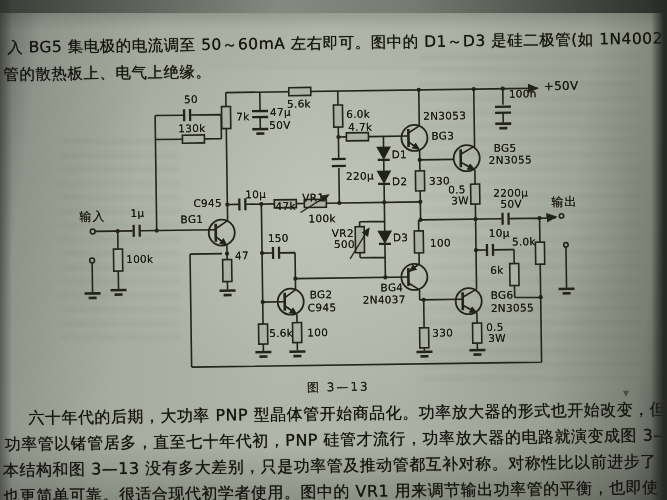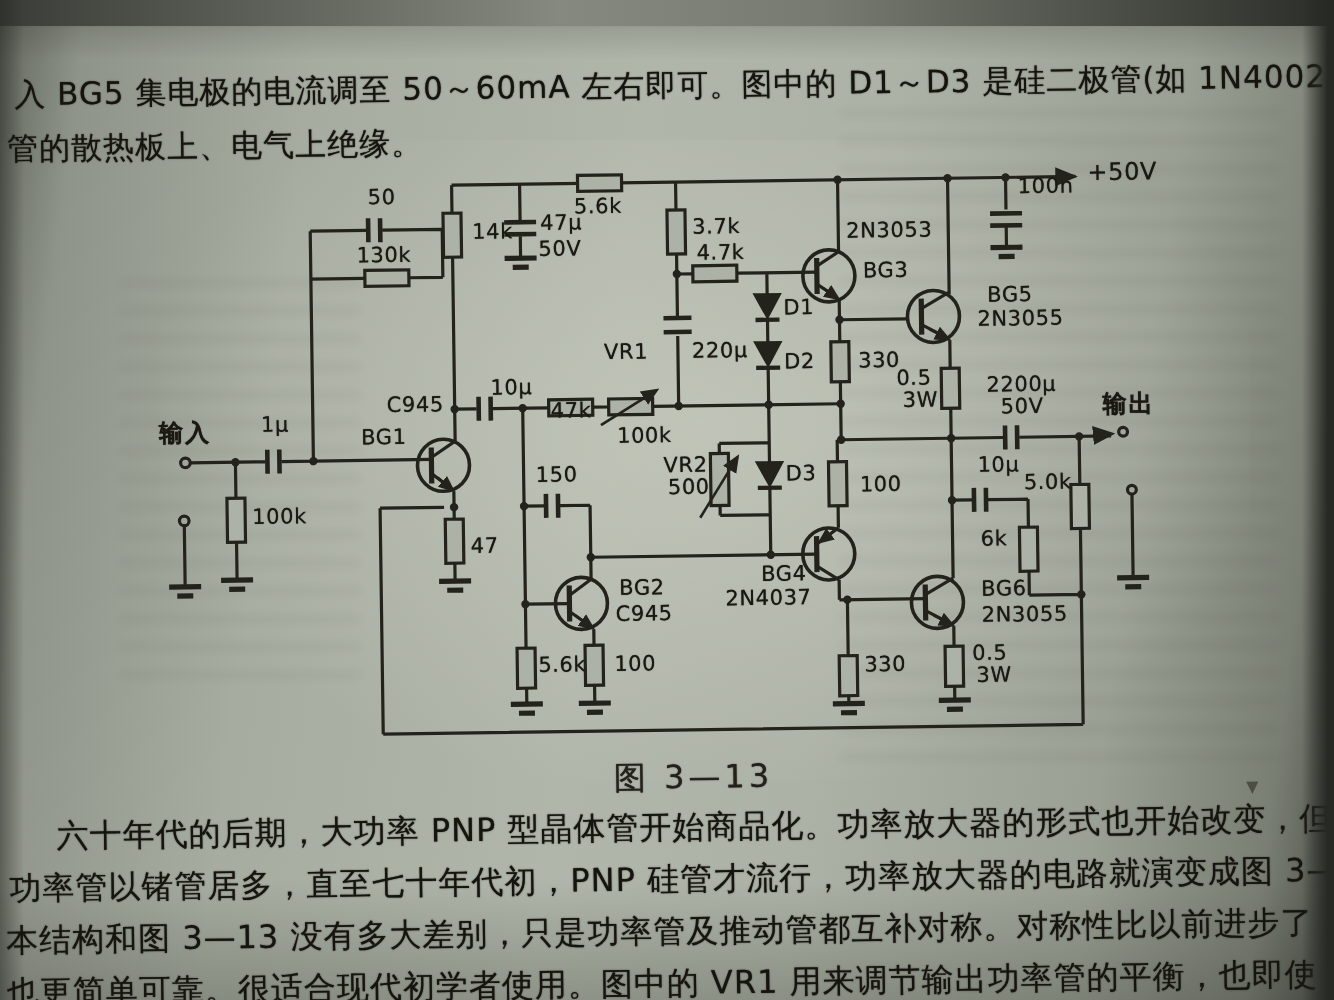--- a/index.html
+++ b/index.html
@@ -16,24 +16,24 @@
     background:linear-gradient(90deg,rgba(38,40,35,.5),rgba(38,40,35,0));}
   .glow{position:absolute;left:80px;top:70px;width:545px;height:320px;
     background:radial-gradient(ellipse at 50% 45%,rgba(208,212,200,.5),rgba(208,212,200,0) 75%);}
   .bleed{position:absolute;filter:blur(2px);opacity:.12;background:
     repeating-linear-gradient(180deg,rgba(40,40,35,.5) 0 3px,rgba(40,40,35,0) 3px 14px);}
   .tilt{position:absolute;inset:0;transform:rotate(-0.8deg);transform-origin:340px 250px;}
   .para{position:absolute;letter-spacing:.5px;white-space:nowrap;
     color:#16140f;text-shadow:0 0 .7px #2a2822;}
   .ptop{font-size:15.5px;}
   .pbot{font-size:16px;}
-  .caption{position:absolute;font-size:16px;letter-spacing:2px;color:#23211a;text-shadow:0 0 .6px #2a2822;text-align:center;}
+  .caption{position:absolute;font-size:12px;letter-spacing:2px;color:#23211a;text-shadow:0 0 .6px #2a2822;text-align:center;}
   .lbl{position:absolute;font-size:10.5px;line-height:11px;letter-spacing:.3px;
     color:#191811;text-shadow:0 0 .5px #323028;white-space:nowrap;}
-  .lbl.cjk{font-size:12px;font-weight:bold;letter-spacing:1px;}
+  .lbl.cjk{font-size:12px;font-weight:normal;letter-spacing:1px;}
   svg{position:absolute;left:0;top:0;}
   svg path,svg rect,svg circle,svg line,svg polygon{vector-effect:non-scaling-stroke;}
   .artifact{position:absolute;font-size:8px;color:#3a372e;opacity:.7;}
 </style>
 </head>
 <body>
 
 <div id="page">
   <div class="band-top"></div>
   <div class="band-left"></div>
@@ -198,25 +198,25 @@
             <circle cx="476" cy="252" r="2.1"></circle>
           <circle cx="505" cy="91" r="2.1"></circle>
             <circle cx="540" cy="221" r="2.1"></circle>
           <circle cx="540" cy="300" r="2.1"></circle>
         </g>
       </g>
     </svg>
 
     <span class="lbl" style="left:186px;top:92px">50</span>
     <span class="lbl" style="left:180px;top:121px">130k</span>
-    <span class="lbl" style="left:238px;top:110px">14k</span>
+    <span class="lbl" style="left:238px;top:110px">7k</span>
     <span class="lbl" style="left:272px;top:106px">47μ</span>
     <span class="lbl" style="left:271px;top:119px">50V</span>
     <span class="lbl" style="left:289px;top:98px">5.6k</span>
-    <span class="lbl" style="left:348px;top:109px">3.7k</span>
+    <span class="lbl" style="left:348px;top:109px">6.0k</span>
     <span class="lbl" style="left:350px;top:122px">4.7k</span>
     <span class="lbl" style="left:347px;top:171px">220μ</span>
     <span class="lbl" style="left:511px;top:91px">100n</span>
     <span class="lbl" style="left:546px;top:84px;font-size:12px">+50V</span>
     <span class="lbl" style="left:393px;top:150px">D1</span>
     <span class="lbl" style="left:393px;top:177px">D2</span>
     <span class="lbl" style="left:393px;top:233px">D3</span>
     <span class="lbl" style="left:332px;top:228px">VR2</span>
     <span class="lbl" style="left:334px;top:239px">500</span>
     <span class="lbl" style="left:425px;top:112px">2N3053</span>
@@ -233,35 +233,35 @@
     <span class="lbl" style="left:512px;top:239px">5.0k</span>
     <span class="lbl" style="left:490px;top:267px">6k</span>
     <span class="lbl" style="left:490px;top:292px">BG6</span>
     <span class="lbl" style="left:490px;top:305px">2N3055</span>
     <span class="lbl" style="left:485px;top:324px">0.5</span>
     <span class="lbl" style="left:487px;top:335px">3W</span>
     <span class="lbl" style="left:431px;top:329px">330</span>
     <span class="lbl" style="left:430px;top:239px">100</span>
     <span class="lbl" style="left:380px;top:283px">BG4</span>
     <span class="lbl" style="left:362px;top:295px">2N4037</span>
-    <span class="lbl" style="left:303px;top:171px">VR1</span>
+    <span class="lbl" style="left:303px;top:192px">VR1</span>
     <span class="lbl" style="left:309px;top:213px">100k</span>
     <span class="lbl" style="left:276px;top:200px">47k</span>
     <span class="lbl" style="left:246px;top:188px">10μ</span>
     <span class="lbl" style="left:268px;top:232px">150</span>
     <span class="lbl" style="left:309px;top:289px">BG2</span>
     <span class="lbl" style="left:307px;top:302px">C945</span>
     <span class="lbl" style="left:268px;top:327px">5.6k</span>
     <span class="lbl" style="left:306px;top:327px">100</span>
     <span class="lbl" style="left:194px;top:196px">C945</span>
     <span class="lbl" style="left:181px;top:212px">BG1</span>
     <span class="lbl" style="left:131px;top:205px">1μ</span>
     <span class="lbl cjk" style="left:80px;top:208px">输入</span>
     <span class="lbl" style="left:126px;top:251px">100k</span>
-    <span class="lbl" style="left:235px;top:267px">47</span>
+    <span class="lbl" style="left:235px;top:249px">47</span>
 
     <div class="caption" style="left:305px;top:379px">图 3—13</div>
 
     <div class="para pbot" style="left:26px;top:404px">六十年代的后期，大功率 PNP 型晶体管开始商品化。功率放大器的形式也开始改变，但那时的</div>
     <div class="para pbot" style="left:2px;top:430px">功率管以锗管居多，直至七十年代初，PNP 硅管才流行，功率放大器的电路就演变成图 3—14 所示。</div>
     <div class="para pbot" style="left:0px;top:456px">本结构和图 3—13 没有多大差别，只是功率管及推动管都互补对称。对称性比以前进步了，电路</div>
     <div class="para pbot" style="left:0px;top:482px">也更简单可靠。很适合现代初学者使用。图中的 VR1 用来调节输出功率管的平衡，也即使 BG5 的</div>
 
     <div class="artifact" style="left:621px;top:393px">▼</div>
   </div>

